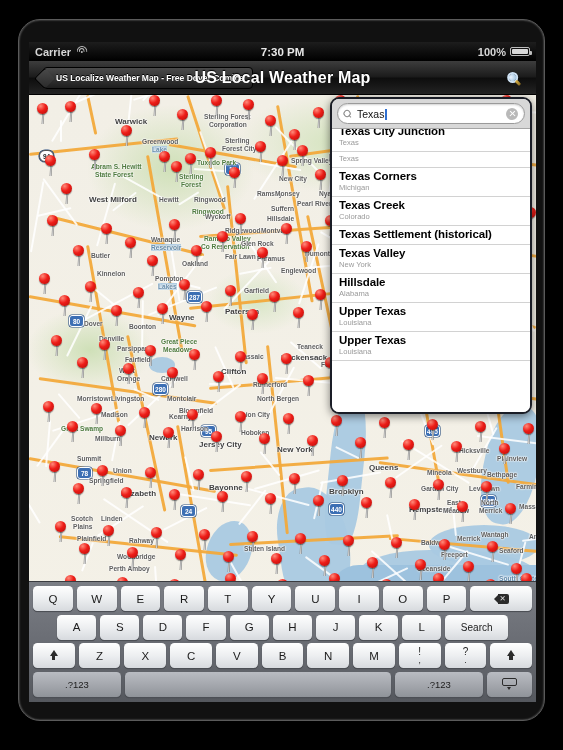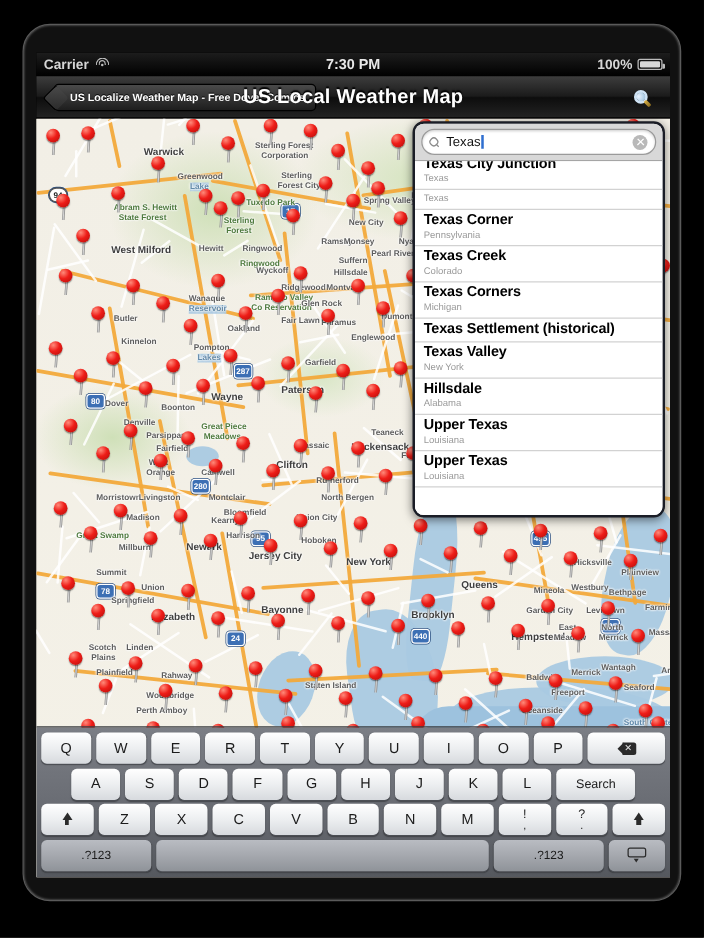--- a/index.html
+++ b/index.html
@@ -1211,30 +1211,26 @@
           </div>
           <div class="results" id="results">
               <div class="result">
                 <div class="r-title">Texas City Junction</div>
                 <div class="r-sub">Texas</div>
               </div>
               <div class="result">
                 <div class="r-sub">Texas</div>
               </div>
               <div class="result">
-                <div class="r-title">Texas Corner</div>
-                <div class="r-sub">Pennsylvania</div>
+                <div class="r-title">Texas Corners</div>
+                <div class="r-sub">Michigan</div>
               </div>
               <div class="result">
                 <div class="r-title">Texas Creek</div>
                 <div class="r-sub">Colorado</div>
-              </div>
-              <div class="result">
-                <div class="r-title">Texas Corners</div>
-                <div class="r-sub">Michigan</div>
               </div>
               <div class="result">
                 <div class="r-title">Texas Settlement (historical)</div>
               </div>
               <div class="result">
                 <div class="r-title">Texas Valley</div>
                 <div class="r-sub">New York</div>
               </div>
               <div class="result">
                 <div class="r-title">Hillsdale</div>

